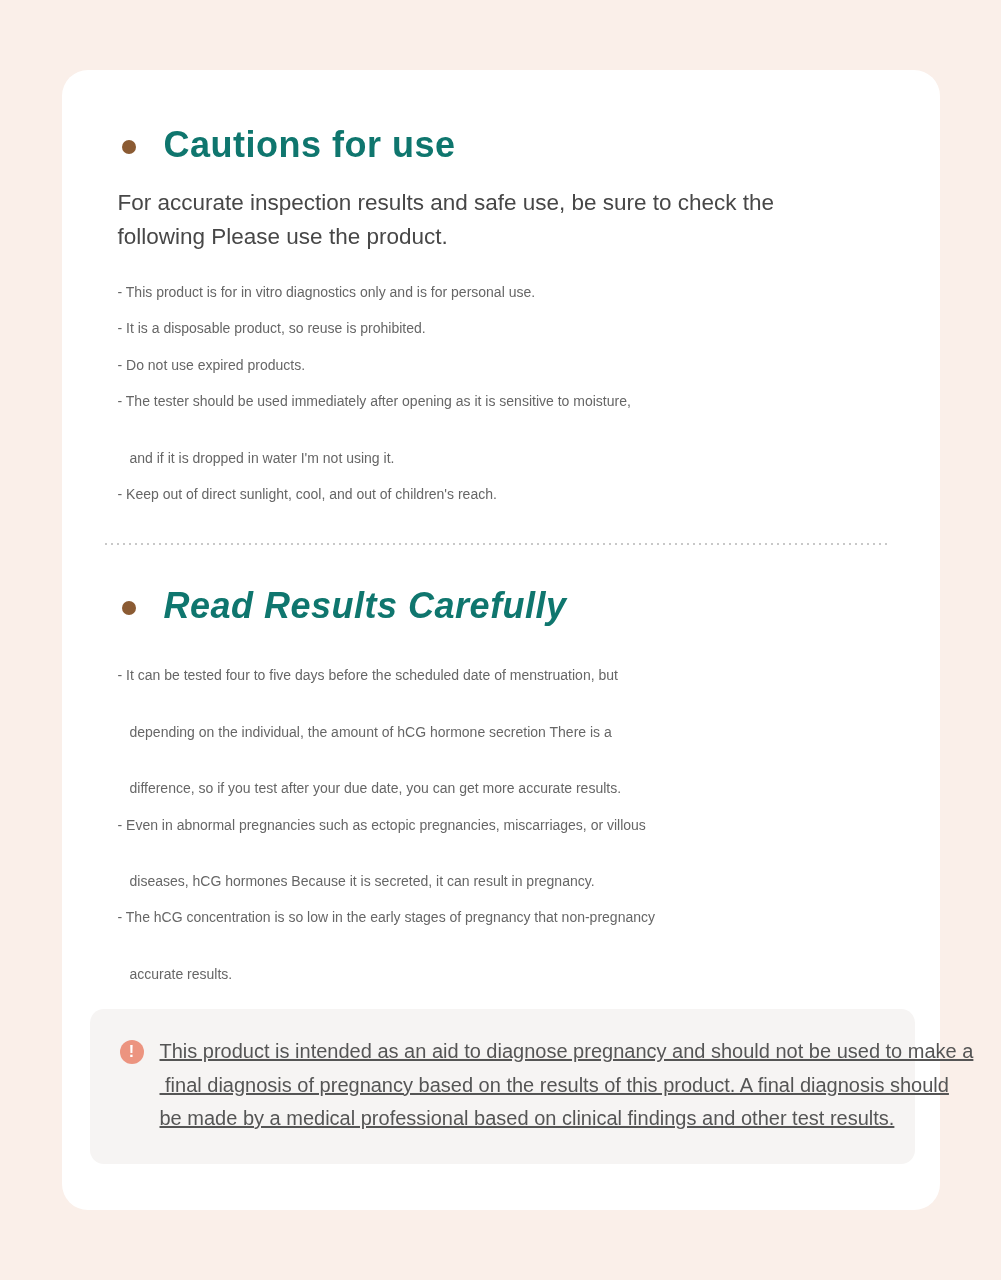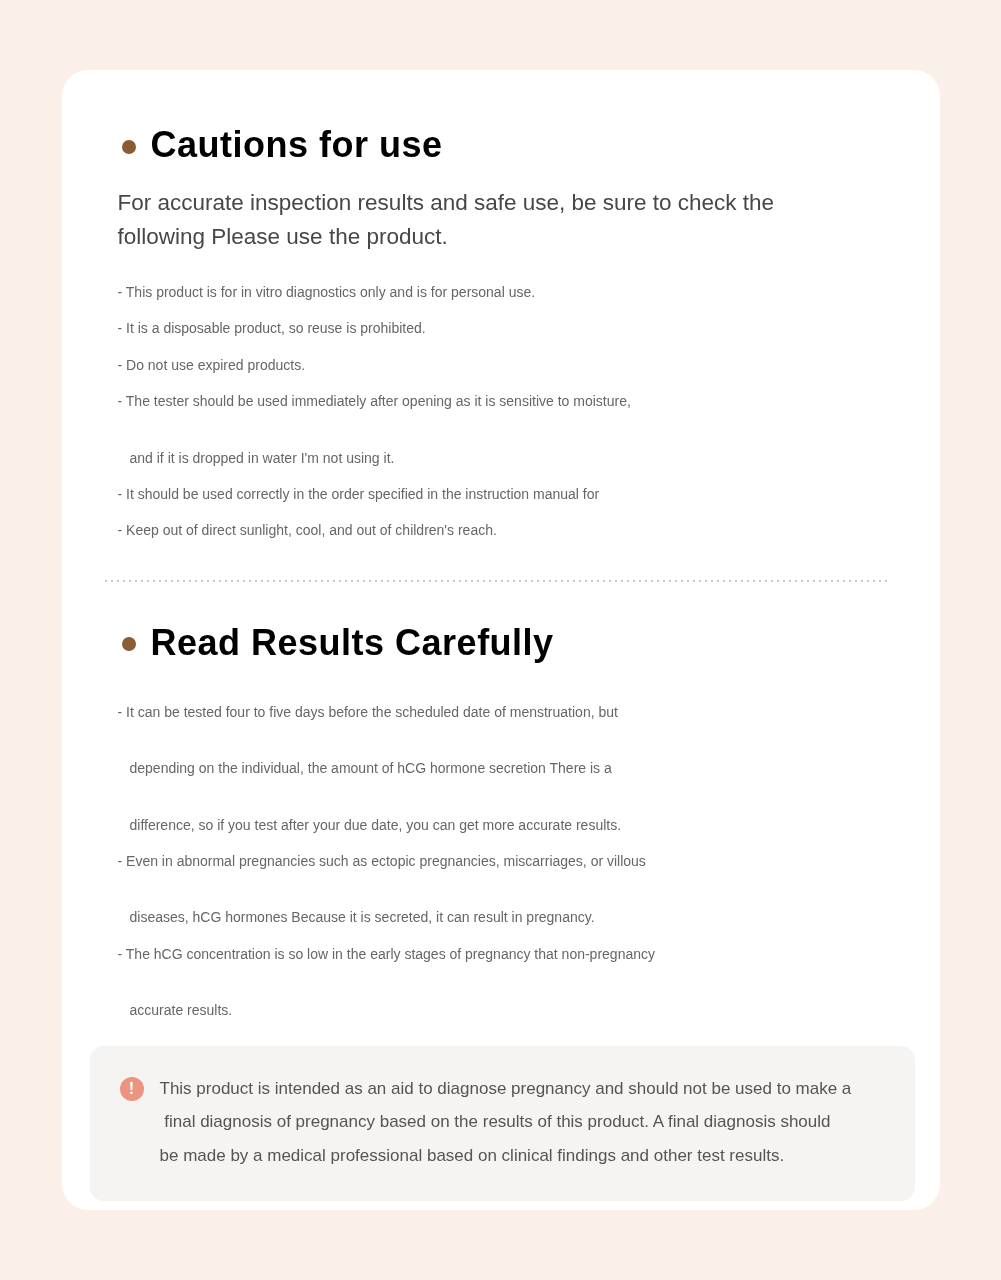--- a/index.html
+++ b/index.html
@@ -18,23 +18,23 @@
     margin: 70px auto 0;
     width: 878px;
     height: 1140px;
     background: #FFFFFF;
     border-radius: 26px;
     padding: 52px 56px 0;
   }
   .heading {
     display: flex;
     align-items: center;
-    gap: 15px;
+    gap: 28px;
     margin-left: 4px;
-    color: #000000;
+    color: #0f766e;
     font-weight: bold;
     font-size: 36px;
     line-height: 46px;
     letter-spacing: 0.5px;
   }
   .heading .bullet-dot {
     width: 14px;
     height: 14px;
     border-radius: 50%;
     background: #8B5B33;
@@ -60,20 +60,21 @@
     padding-left: 12px;
     margin-top: 20px;
   }
   .divider {
     margin: 31px -3px 0 -13px;
     height: 2px;
     background-image: repeating-linear-gradient(to right, #C8C8C8 0 2px, transparent 2px 6px);
   }
   .h2 {
     margin-top: 38px;
+    font-style: italic;
   }
   .list2 {
     margin-top: 28px;
   }
   .note {
     box-sizing: border-box;
     margin-top: 17px;
     margin-left: -28px;
     width: 825px;
     height: 155px;
@@ -91,23 +92,24 @@
     color: #FFFFFF;
     font-weight: bold;
     font-size: 16px;
     display: flex;
     align-items: center;
     justify-content: center;
     flex: none;
     margin-top: 5px;
   }
   .note-text {
-    font-size: 17px;
+    font-size: 20px;
     line-height: 33.4px;
     color: #555555;
+    text-decoration: underline;
   }
 </style>
 </head>
 <body>
 
 <div class="card">
 
   <div class="heading">
     <span class="bullet-dot"></span>
     <span>Cautions for use</span>
@@ -117,21 +119,20 @@
     <div>For accurate inspection results and safe use, be sure to check the</div>
     <div>following Please use the product.</div>
   </div>
 
   <div class="list">
     <div>- This product is for in vitro diagnostics only and is for personal use.</div>
     <div>- It is a disposable product, so reuse is prohibited.</div>
     <div>- Do not use expired products.</div>
     <div>- The tester should be used immediately after opening as it is sensitive to moisture,</div>
     <div class="cont">and if it is dropped in water I'm not using it.</div>
-    <div>- It should be used correctly in the order specified in the instruction manual for</div>
     <div>- Keep out of direct sunlight, cool, and out of children's reach.</div>
   </div>
 
   <div class="divider"></div>
 
   <div class="heading h2">
     <span class="bullet-dot"></span>
     <span>Read Results Carefully</span>
   </div>
 

